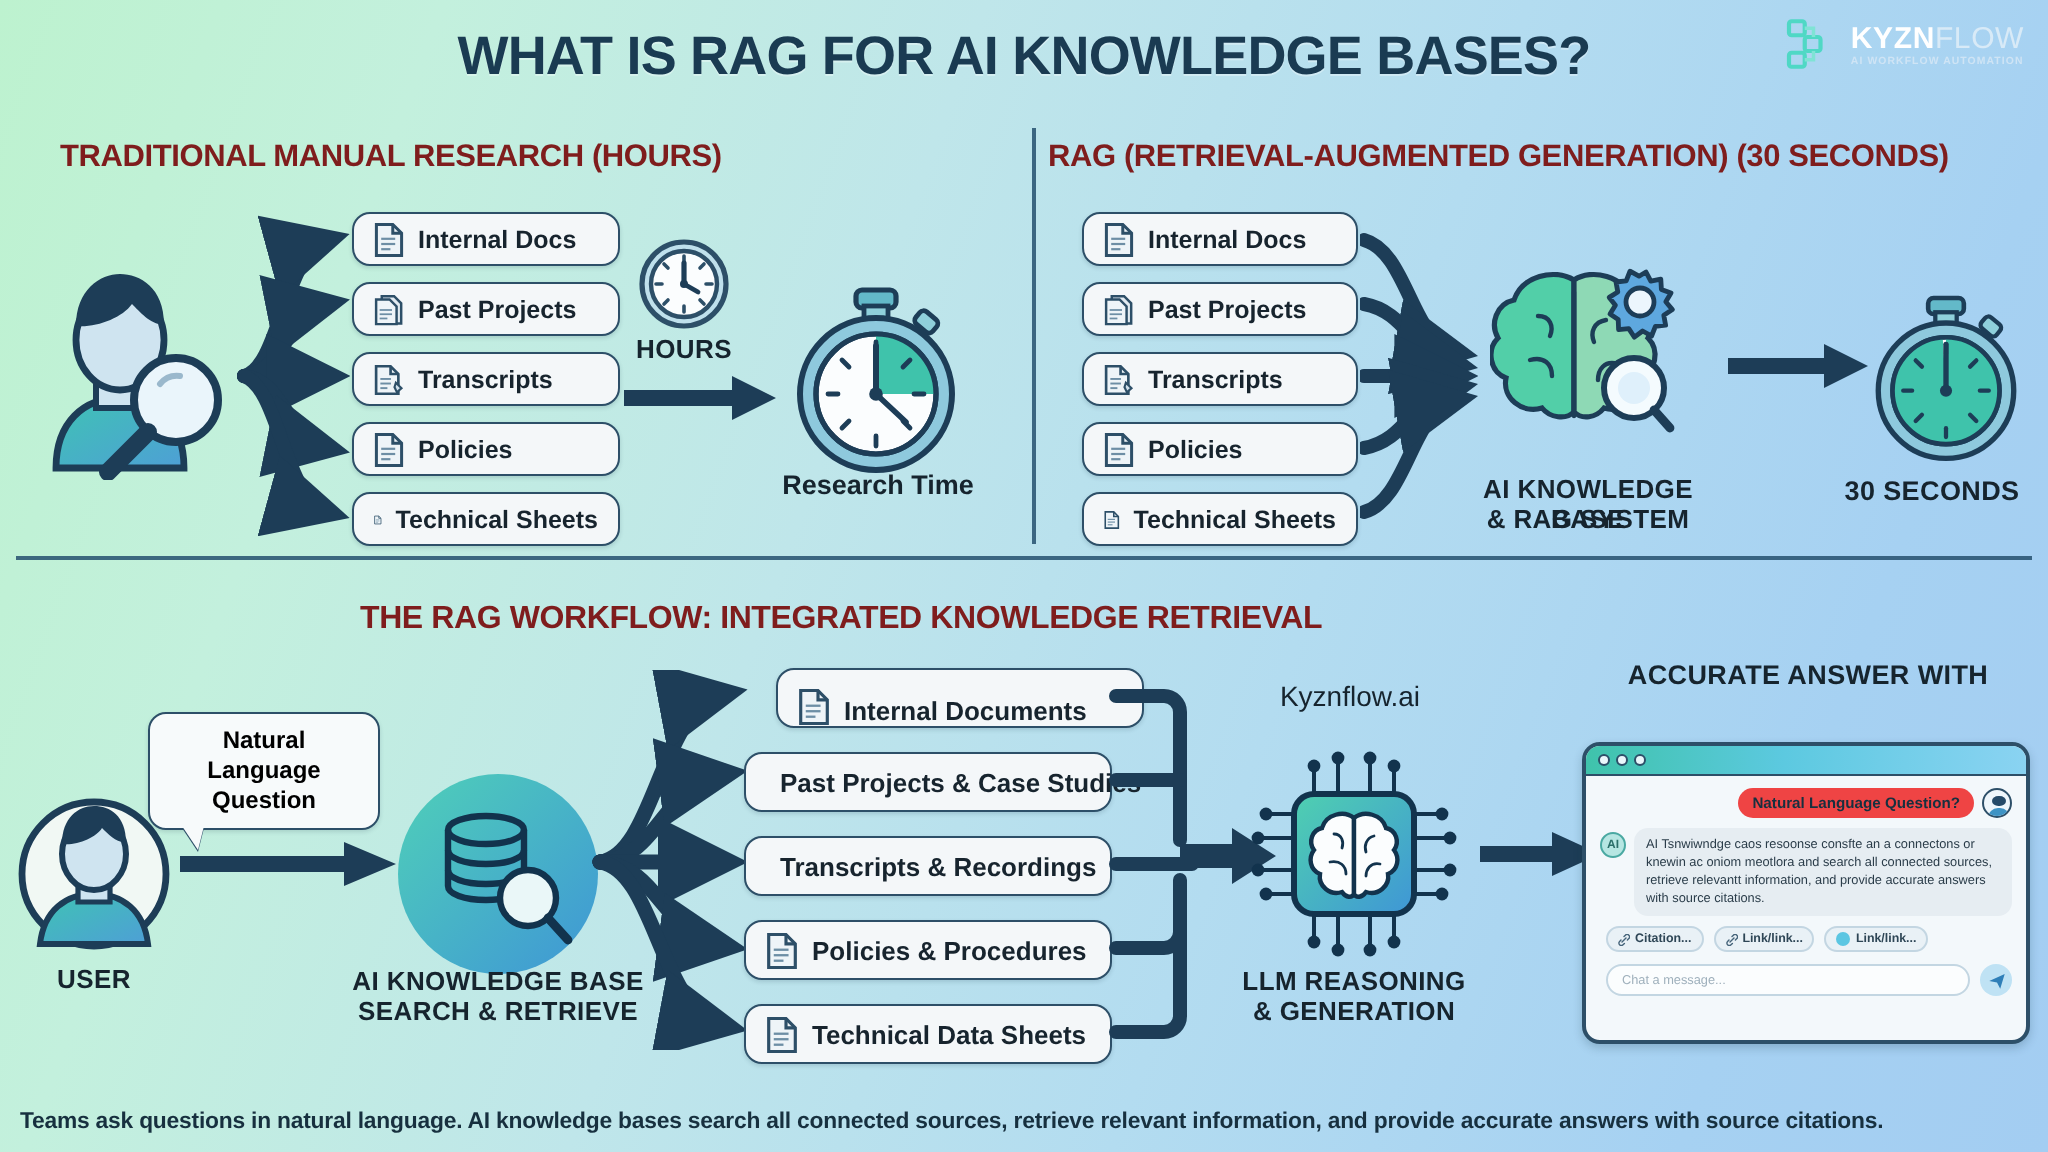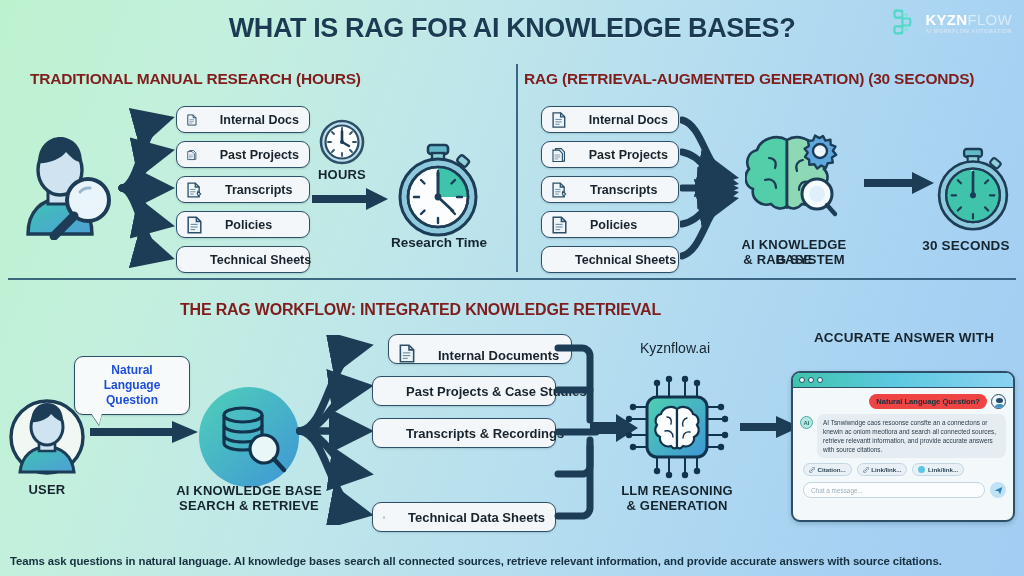--- a/index.html
+++ b/index.html
@@ -45,21 +45,21 @@
   .doc-card {
     position: absolute;
     display: flex; align-items: center; gap: 7px;
     background: #f4f7f9;
     border: 1.6px solid #2d4f68;
     border-radius: 9px;
     padding: 0 10px;
     height: 27px;
     box-shadow: 0 1px 2px rgba(20,50,70,.16);
   }
-  .doc-card .lbl { font-size: 12.5px; font-weight: 700; color: #17242e; white-space: nowrap; margin-left: 16px; }
+  .doc-card .lbl { font-size: 12.5px; font-weight: 700; color: #17242e; white-space: nowrap; }
   .doc-card.wide { height: 30px; }
   .doc-card.wide .lbl { font-size: 13px; }
 
   
   .cap {
     position: absolute; text-align: center;
     font-size: 13px; font-weight: 700; color: #16242e; line-height: 1.15;
   }
   .cap.caps { letter-spacing: .2px; }
 
@@ -67,21 +67,21 @@
   .footer-note {
     position: absolute; left: 10px; right: 10px; bottom: 9px;
     font-size: 11.4px; color: #17303f; font-weight: 700;
     text-align: left; letter-spacing: -0.1px;
   }
 
   
   .bubble {
     position: absolute;
     background: #f7fafb; border: 1.6px solid #2d4f68; border-radius: 9px;
-    padding: 6px 9px; font-size: 12px; font-weight: 700; color: #1d4ed8;
+    padding: 6px 9px; font-size: 12px; font-weight: 700; color: #000000;
     text-align: center; line-height: 1.25;
     box-shadow: 0 1px 2px rgba(20,50,70,.15);
   }
   .bubble:after {
     content: ""; position: absolute; left: 16px; bottom: -11px;
     border-left: 8px solid transparent; border-right: 3px solid transparent;
     border-top: 12px solid #f7fafb;
     filter: drop-shadow(0 1.4px 0 #2d4f68);
   }
 
@@ -538,20 +538,32 @@
       <path d="M1.2 1.2h8.2l4.4 4.4v11.2H1.2z" fill="#eef4f8" stroke="#2d4f68" stroke-width="1.5"></path>
       <path d="M9.4 1.2v4.4h4.4" fill="none" stroke="#2d4f68" stroke-width="1.5"></path>
       <g stroke="#6d8ea5" stroke-width="1.1">
           <path d="M3.6 8.4h6"></path>
           <path d="M3.6 11h6"></path>
           <path d="M3.6 13.6h4"></path>
         </g>
       <path d="M12.4 10.5 L15.6 13.6 L13 16 L11.6 13z" fill="#cfe0ec" stroke="#2d4f68" stroke-width="1.2"></path>
     </svg>
     <span class="lbl">Transcripts &amp; Recordings</span>
+  </div>
+  <div class="doc-card wide" style="left:372px; top:460px; width:184px;">
+    <svg width="16" height="19" viewBox="0 0 15 18">
+      <path d="M1.2 1.2h8.2l4.4 4.4v11.2H1.2z" fill="#eef4f8" stroke="#2d4f68" stroke-width="1.5"></path>
+      <path d="M9.4 1.2v4.4h4.4" fill="none" stroke="#2d4f68" stroke-width="1.5"></path>
+      <g stroke="#6d8ea5" stroke-width="1.1">
+          <path d="M3.6 8.4h7"></path>
+          <path d="M3.6 11h7"></path>
+          <path d="M3.6 13.6h4.6"></path>
+        </g>
+    </svg>
+    <span class="lbl">Policies &amp; Procedures</span>
   </div>
   <div class="doc-card wide" style="left:372px; top:502px; width:184px;text-align:right;">
     <svg width="16" height="19" viewBox="0 0 15 18">
       <path d="M1.2 1.2h8.2l4.4 4.4v11.2H1.2z" fill="#eef4f8" stroke="#2d4f68" stroke-width="1.5"></path>
       <path d="M9.4 1.2v4.4h4.4" fill="none" stroke="#2d4f68" stroke-width="1.5"></path>
       <g stroke="#6d8ea5" stroke-width="1.1">
           <path d="M3.6 8.4h7"></path>
           <path d="M3.6 11h7"></path>
           <path d="M3.6 13.6h4.6"></path>
         </g>

